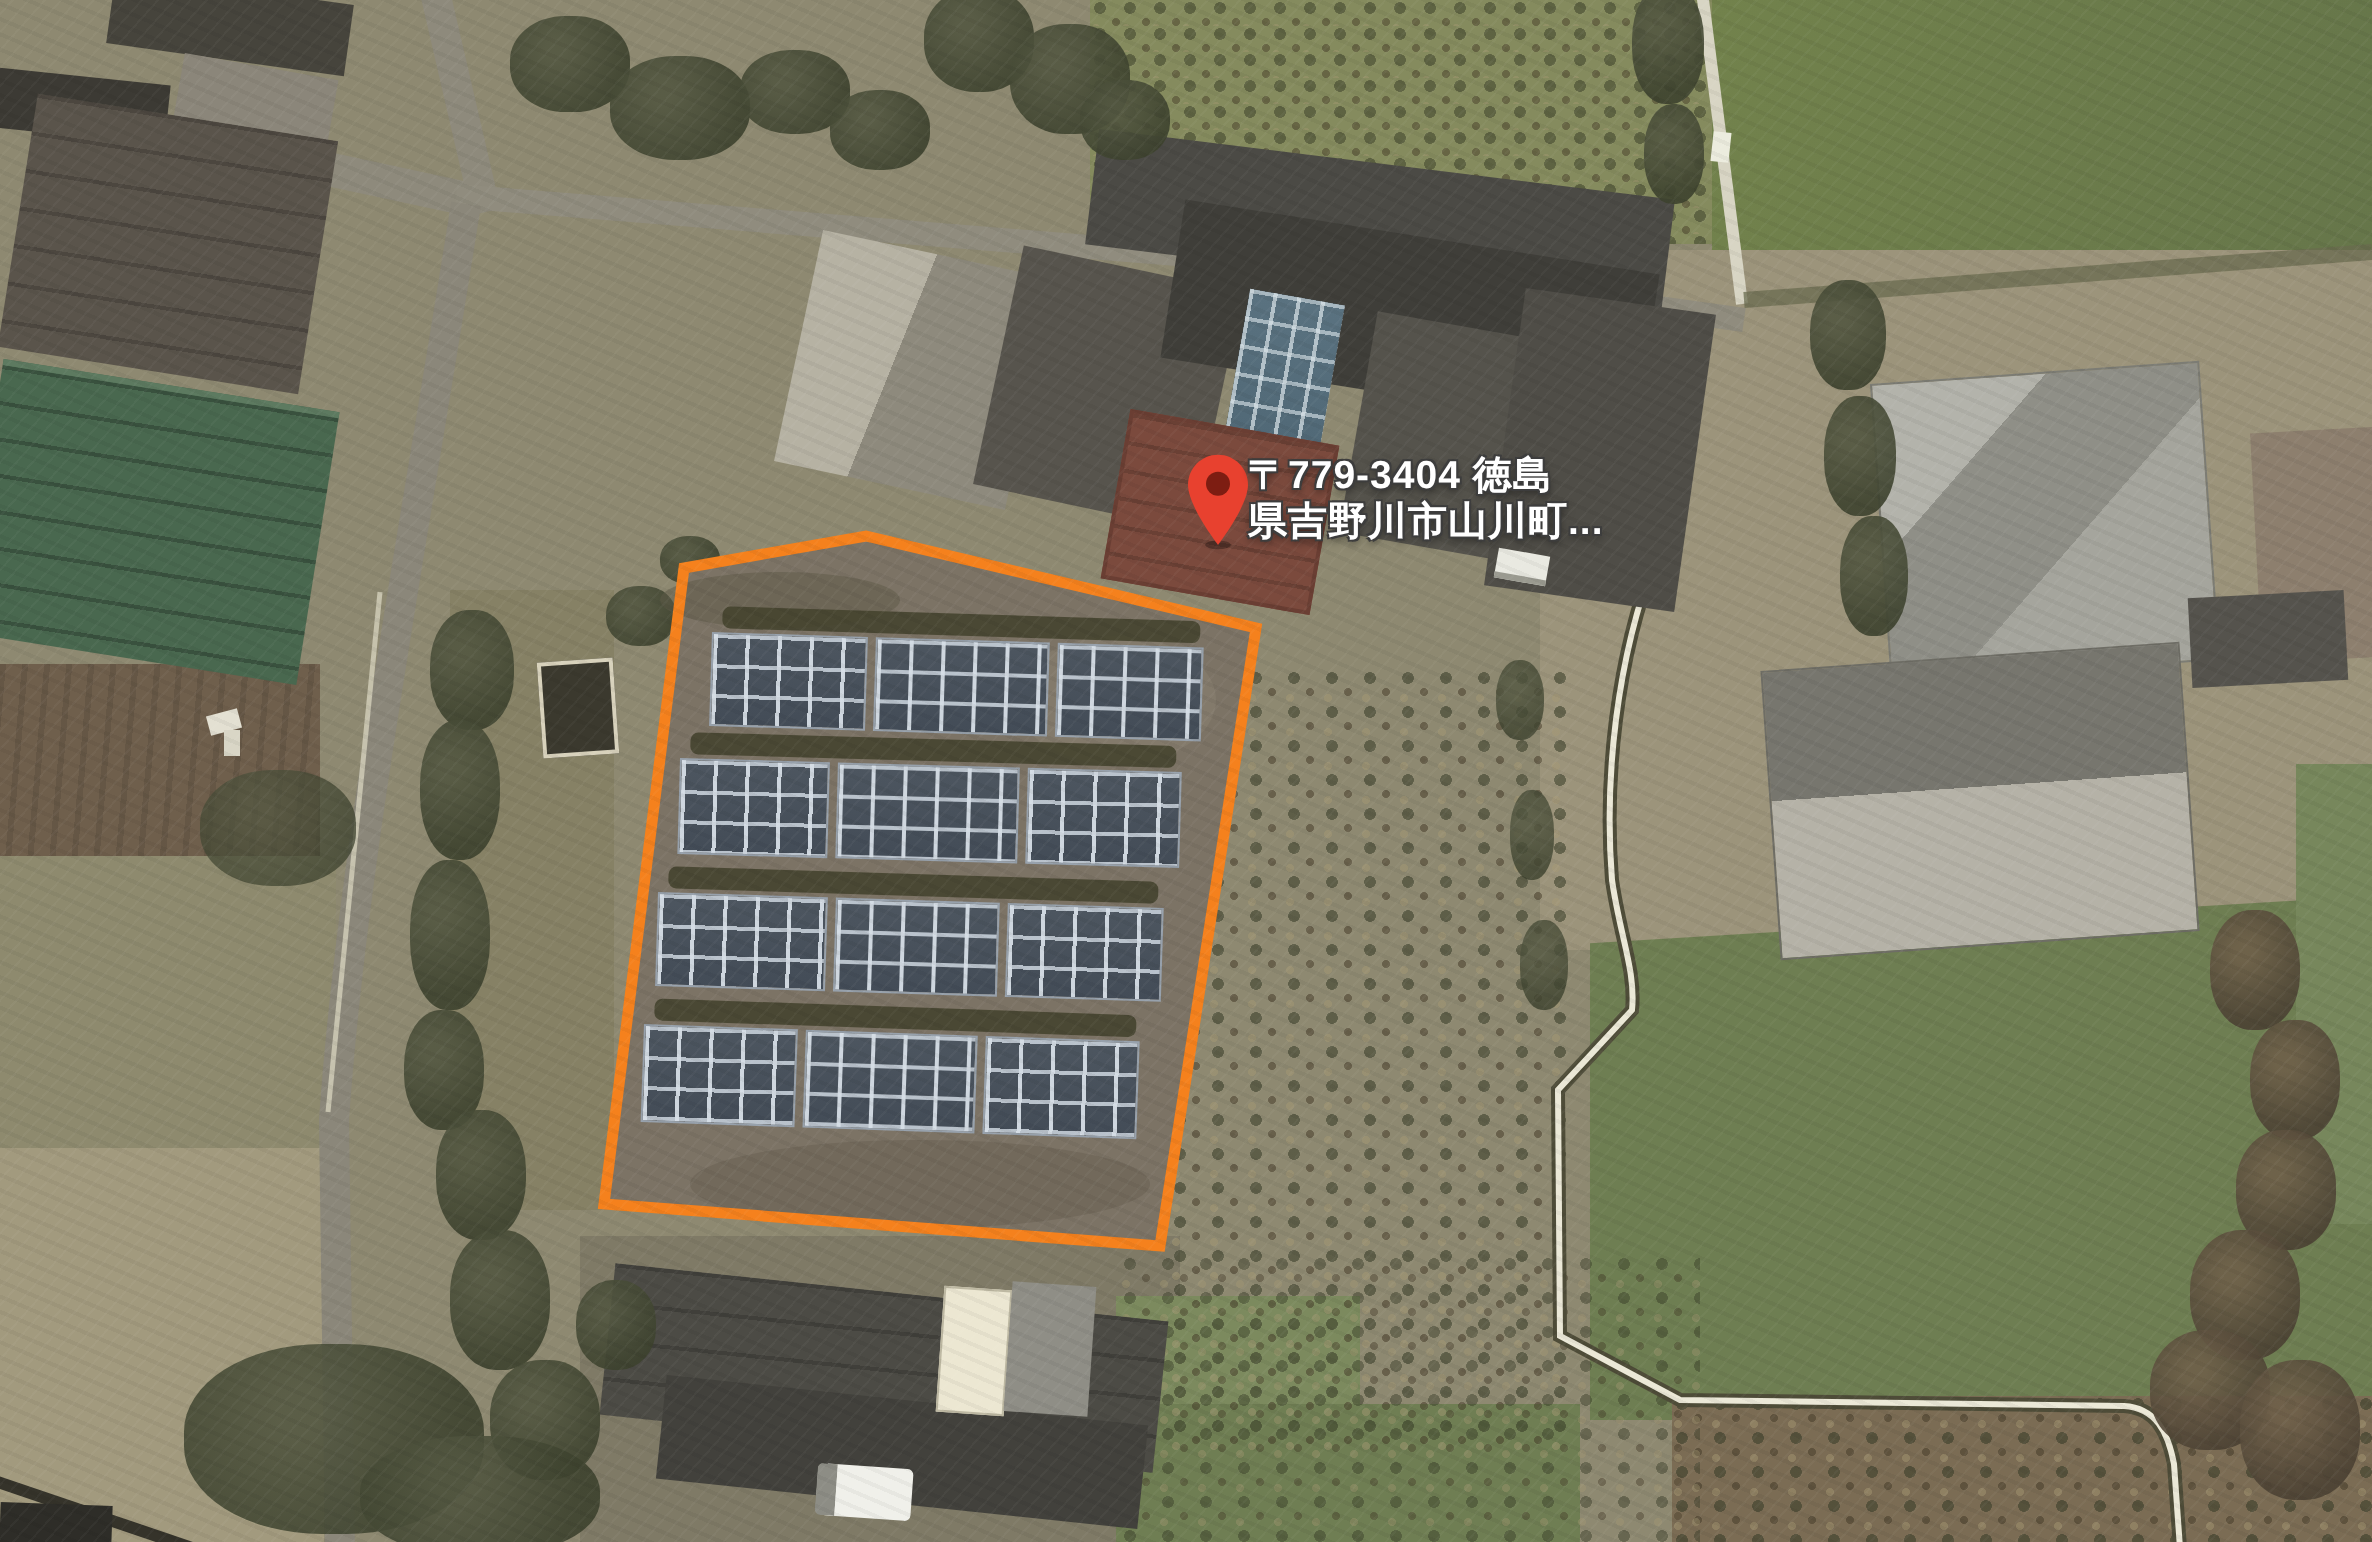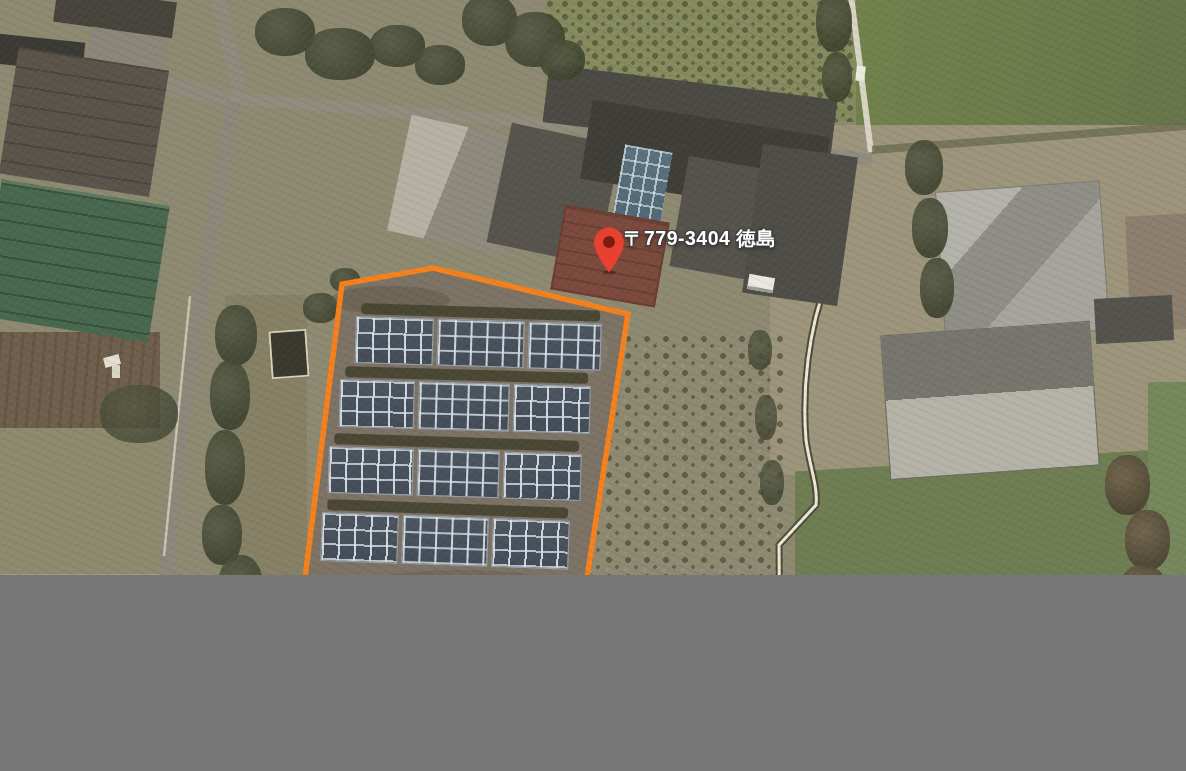--- a/index.html
+++ b/index.html
@@ -1,17 +1,17 @@
 <!DOCTYPE html>
 <html><head>
 <meta charset="utf-8">
 <style>
   html,body{margin:0;padding:0;background:#777;}
   .stage{
-    position:relative;width:1186px;height:575px;overflow:hidden;
+    position:relative;width:1186px;height:771px;overflow:hidden;
     background:#8e8971;
     font-family:"Liberation Sans","DejaVu Sans",sans-serif;
     cursor:grab;
   }
   .stage *{box-sizing:border-box;}
   
   .grain{
     position:absolute;inset:0;pointer-events:none;z-index:40;
     background-image:
       repeating-linear-gradient(23deg, rgba(0,0,0,.04) 0 2px, transparent 2px 7px),
@@ -213,16 +213,17 @@
   </svg>
 
   <svg width="30" height="48" viewBox="0 0 28 44" style="left:594px;top:227px;z-index:50;">
     <ellipse cx="14" cy="42" rx="6" ry="2" fill="rgba(0,0,0,.3)"></ellipse>
     <path d="M14,0 C6.3,0 0,6.3 0,14 C0,24 14,42 14,42 C14,42 28,24 28,14 C28,6.3 21.7,0 14,0 Z" fill="#e8412f"></path>
     <circle cx="14" cy="13.5" r="5.6" fill="#7d1d12"></circle>
   </svg>
 
   <div class="label">
     <div>〒779-3404 徳島</div>
+    <div>県吉野川市山川町...</div>
   </div>
 
   <div class="grain"></div>
 </div>
 
 </body></html>

